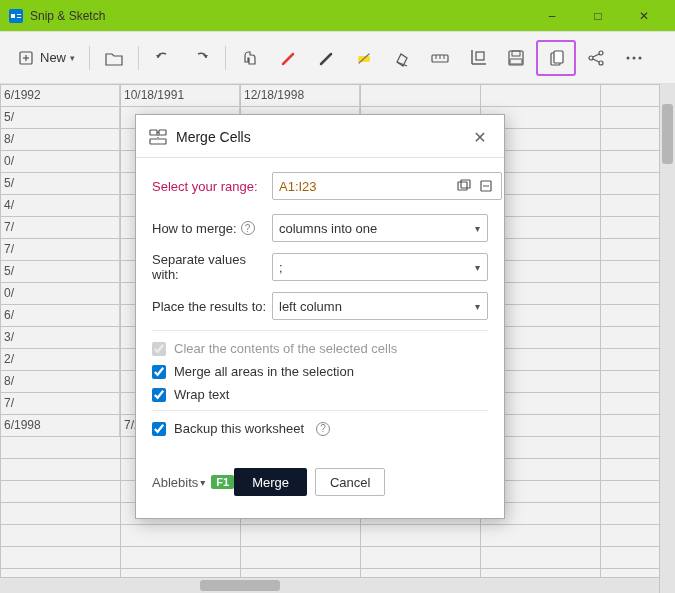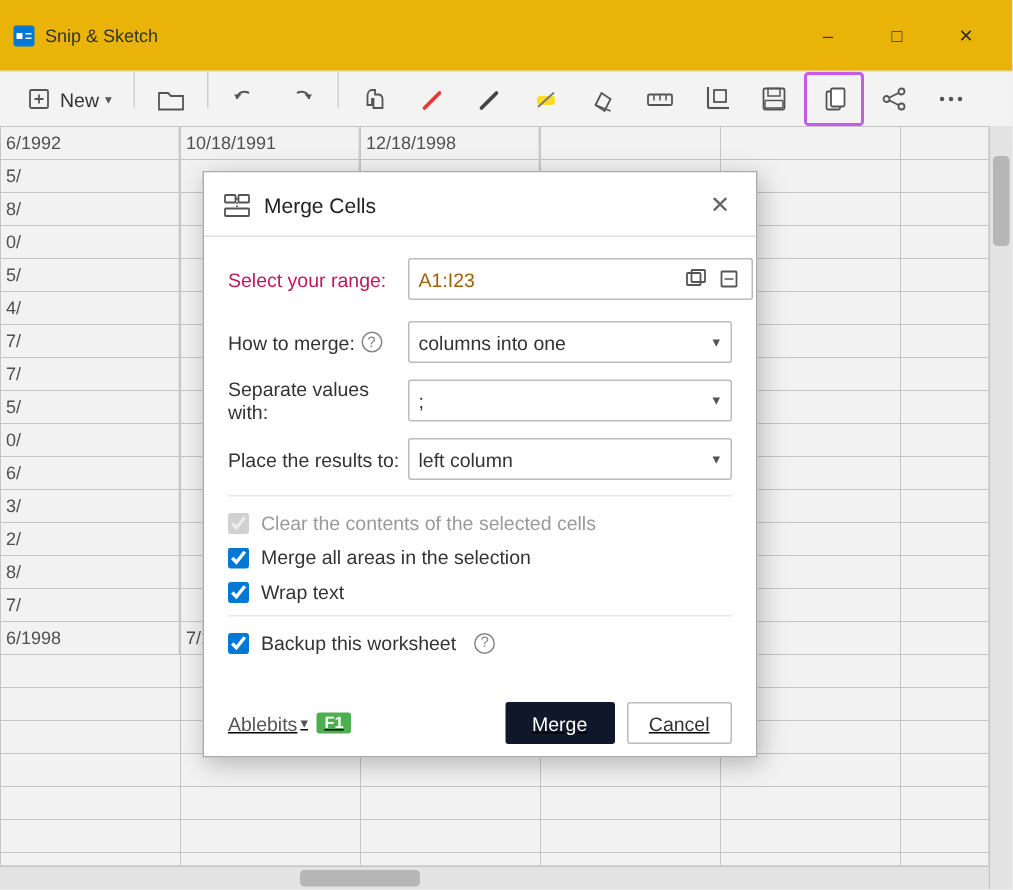--- a/index.html
+++ b/index.html
@@ -8,22 +8,22 @@
       font-size: 13px;
       background: #f0f0f0;
       width: 675px;
       height: 593px;
       overflow: hidden;
       position: relative;
     }
 
     
     .titlebar {
-      background: #eab308;
-      height: 48px;
+      background: #84cc16;
+      height: 32px;
       display: flex;
       align-items: center;
       justify-content: space-between;
       padding: 0 8px;
       border-bottom: 1px solid #e0e0e0;
     }
     .titlebar-left {
       display: flex;
       align-items: center;
       gap: 6px;
@@ -50,20 +50,21 @@
       cursor: pointer;
       font-size: 12px;
       color: #333;
     }
 
     
     .toolbar {
       background: #f3f3f3;
       height: 52px;
       display: flex;
+      align-items: center;
       padding: 0 8px;
       gap: 2px;
       border-bottom: 1px solid #e0e0e0;
     }
     .toolbar-btn {
       display: flex;
       align-items: center;
       gap: 4px;
       padding: 4px 8px;
       border-radius: 3px;
@@ -343,25 +344,24 @@
       height: 14px;
       cursor: pointer;
       accent-color: #0078d4;
     }
     .checkbox-row.disabled input[type=checkbox] {
       cursor: default;
     }
 
     
     .dialog-footer {
-      padding: 10px 16px 8px;
-      display: flex;
-      align-items: center;
-      justify-content: space-between;
-      text-decoration: underline;
+      padding: 10px 16px 22px;
+      display: flex;
+      align-items: center;
+      justify-content: flex-start;
     }
     .footer-left {
       display: flex;
       align-items: center;
       gap: 6px;
     }
     .ablebits-label {
       font-size: 13px;
       color: #555;
       display: flex;

